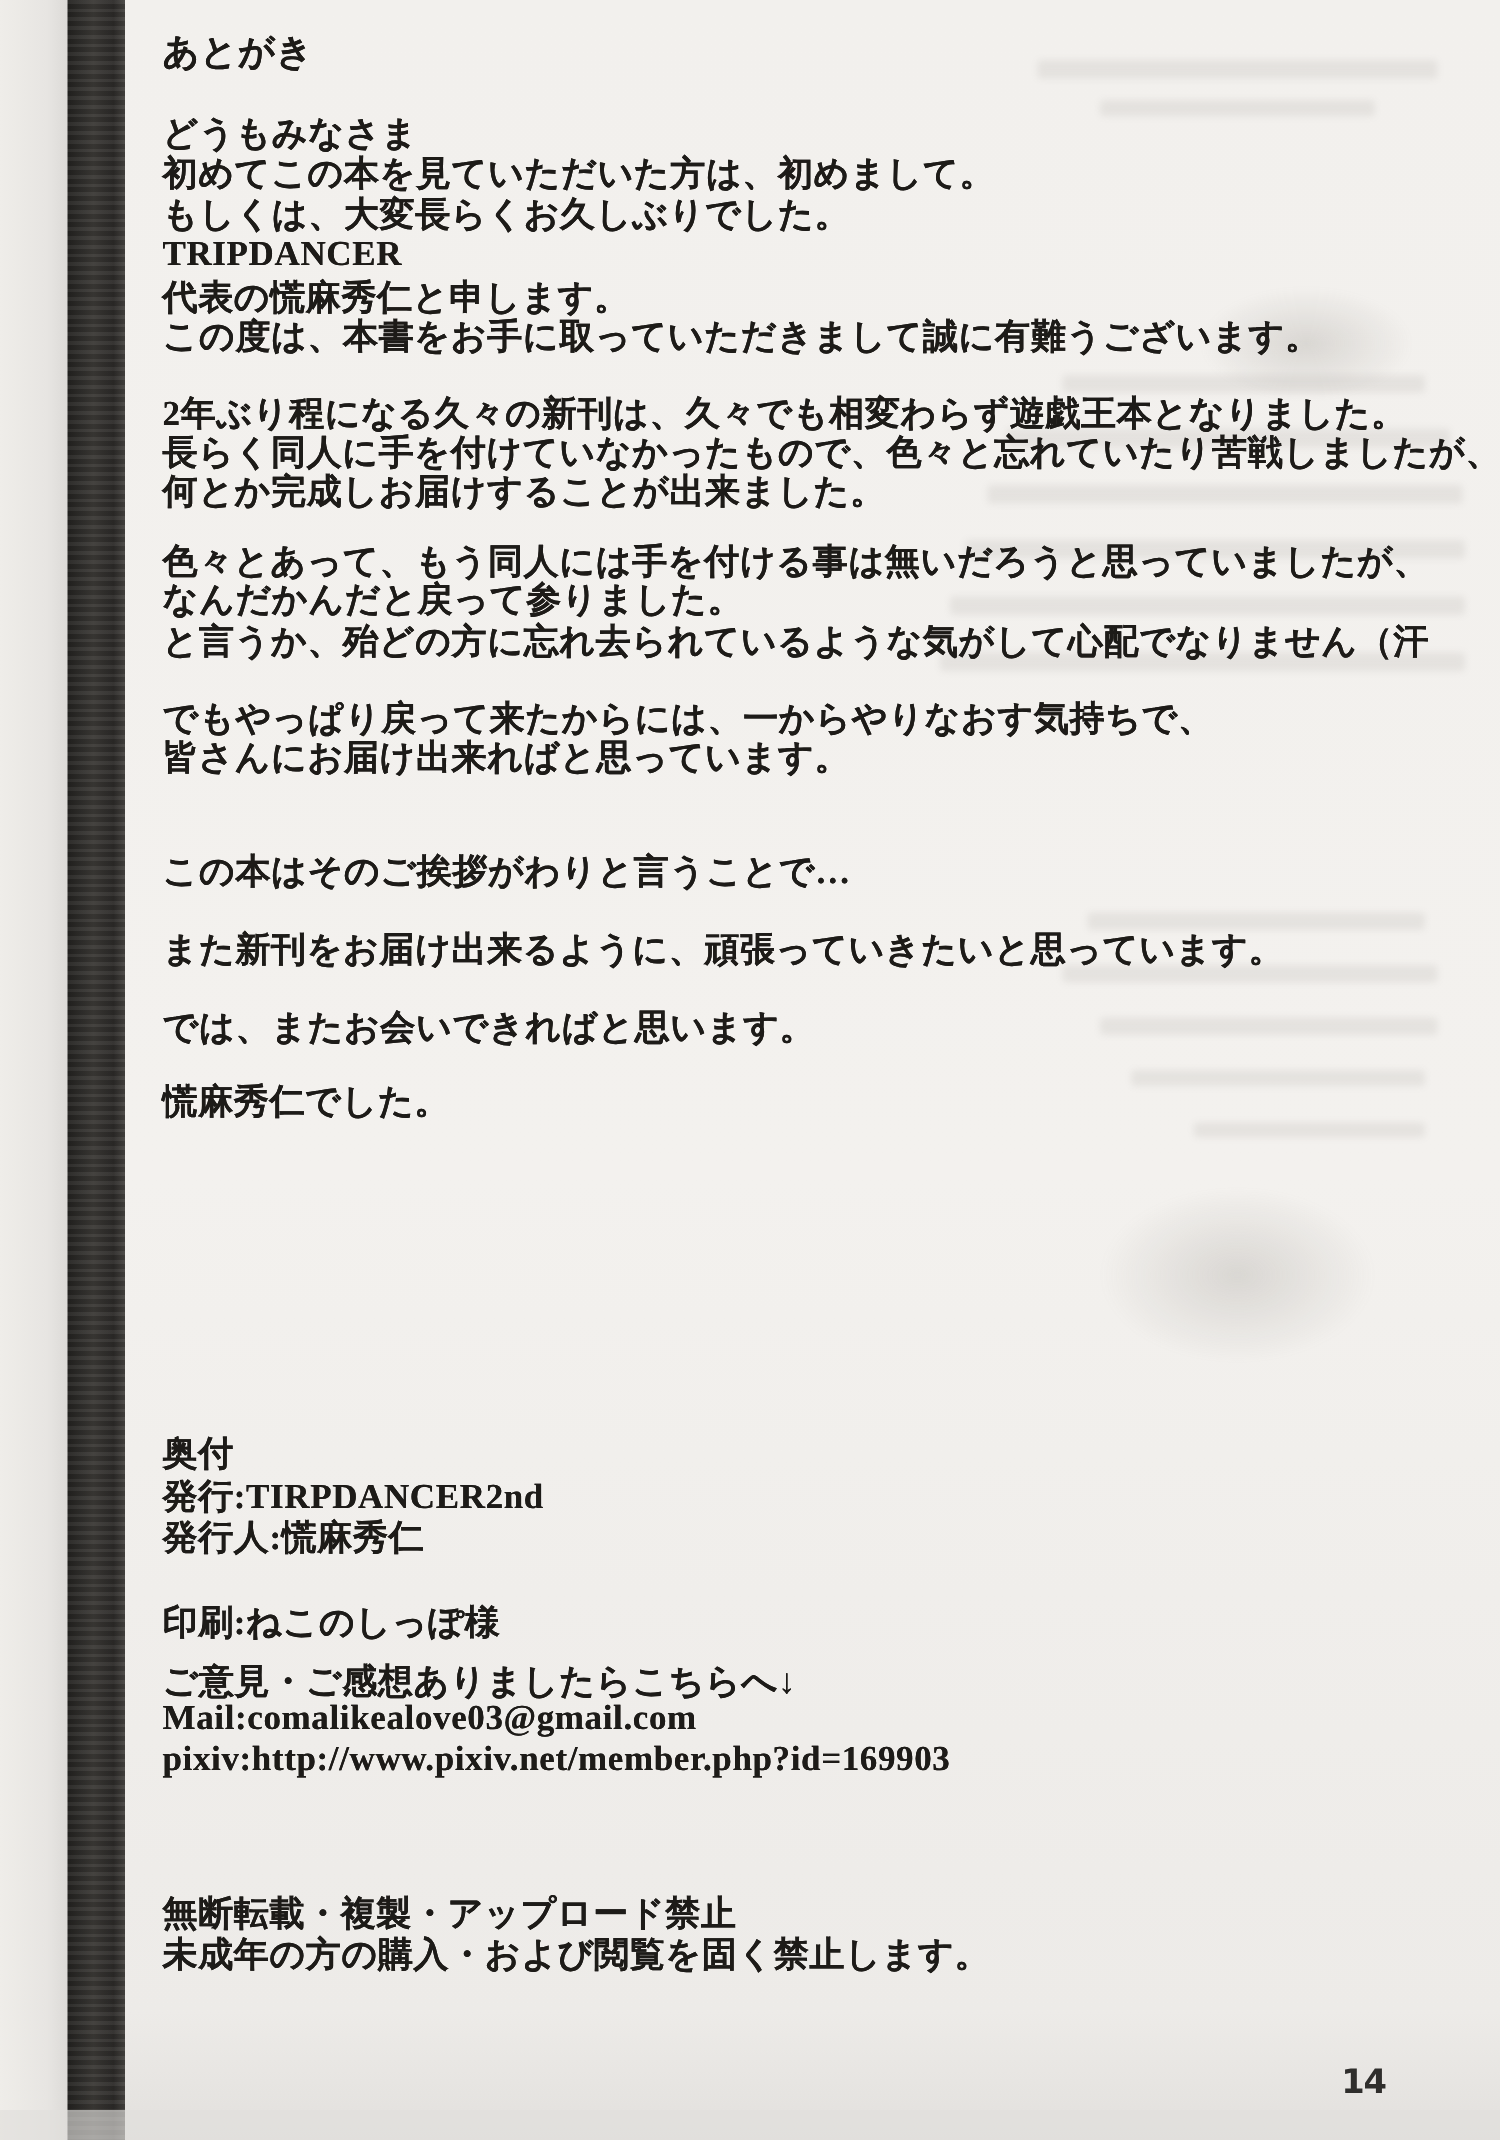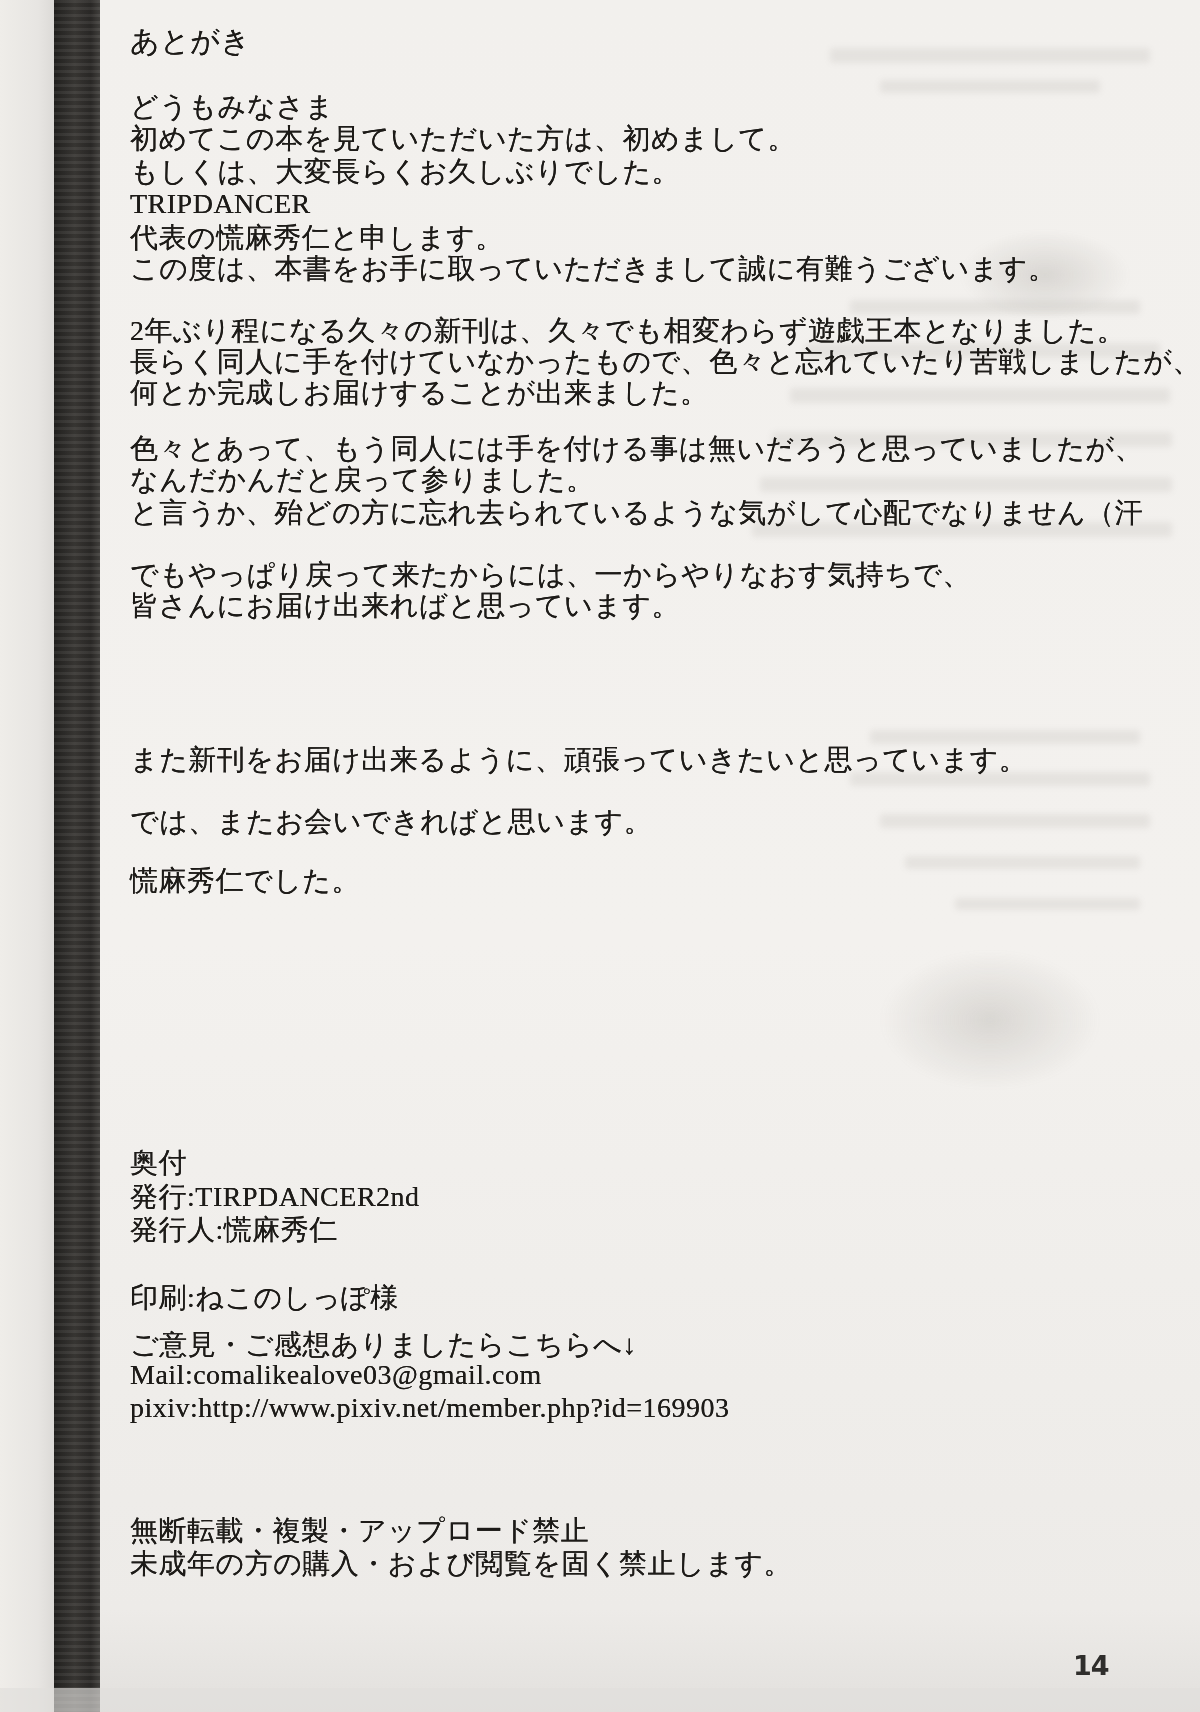--- a/index.html
+++ b/index.html
@@ -25,21 +25,21 @@
   .gutter::after {
     content: ""; position: absolute; inset: 0;
     background: repeating-linear-gradient(180deg, rgba(255,255,255,0.05) 0 3px, rgba(0,0,0,0.08) 3px 7px);
   }
   .edge-bottom {
     position: absolute; left: 0; bottom: 0; width: 100%; height: 24px;
     background: #e1dfdc; opacity: 0.65;
   }
   .line {
     position: absolute; left: 130px;
-    font-size: 28px; font-weight: normal;
+    font-size: 28px; font-weight: bold;
     letter-spacing: 0.5px; white-space: nowrap;
     text-shadow: 0 0 0.4px #1d1b18;
   }
   .heading { font-size: 29px; }
   .page-num {
     position: absolute; left: 1073px; top: 1650px;
     font-family: "DejaVu Sans", "Liberation Sans", sans-serif;
     font-weight: bold; font-size: 27px; color: #2f2e2c;
     letter-spacing: -1px;
   }
@@ -88,20 +88,21 @@
   <div class="line" style="top:219px">代表の慌麻秀仁と申します。</div>
   <div class="line" style="top:250px">この度は、本書をお手に取っていただきまして誠に有難うございます。</div>
   <div class="line" style="top:312px">2年ぶり程になる久々の新刊は、久々でも相変わらず遊戯王本となりました。</div>
   <div class="line" style="top:343px">長らく同人に手を付けていなかったもので、色々と忘れていたり苦戦しましたが、</div>
   <div class="line" style="top:374px">何とか完成しお届けすることが出来ました。</div>
   <div class="line" style="top:430px">色々とあって、もう同人には手を付ける事は無いだろうと思っていましたが、</div>
   <div class="line" style="top:461px">なんだかんだと戻って参りました。</div>
   <div class="line" style="top:494px">と言うか、殆どの方に忘れ去られているような気がして心配でなりません（汗</div>
   <div class="line" style="top:556px">でもやっぱり戻って来たからには、一からやりなおす気持ちで、</div>
   <div class="line" style="top:587px">皆さんにお届け出来ればと思っています。</div>
+  <div class="line" style="top:678px">この本はそのご挨拶がわりと言うことで…</div>
   <div class="line" style="top:741px">また新刊をお届け出来るように、頑張っていきたいと思っています。</div>
   <div class="line" style="top:862px">慌麻秀仁でした。</div>
   <div class="line" style="top:803px">では、またお会いできればと思います。</div>
 
   <div class="line" style="top:1144px">奥付</div>
   <div class="line" style="top:1178px">発行:TIRPDANCER2nd</div>
   <div class="line" style="top:1211px">発行人:慌麻秀仁</div>
   <div class="line" style="top:1279px">印刷:ねこのしっぽ様</div>
   <div class="line" style="top:1326px">ご意見・ご感想ありましたらこちらへ↓</div>
   <div class="line" style="top:1359px">Mail:comalikealove03@gmail.com</div>

